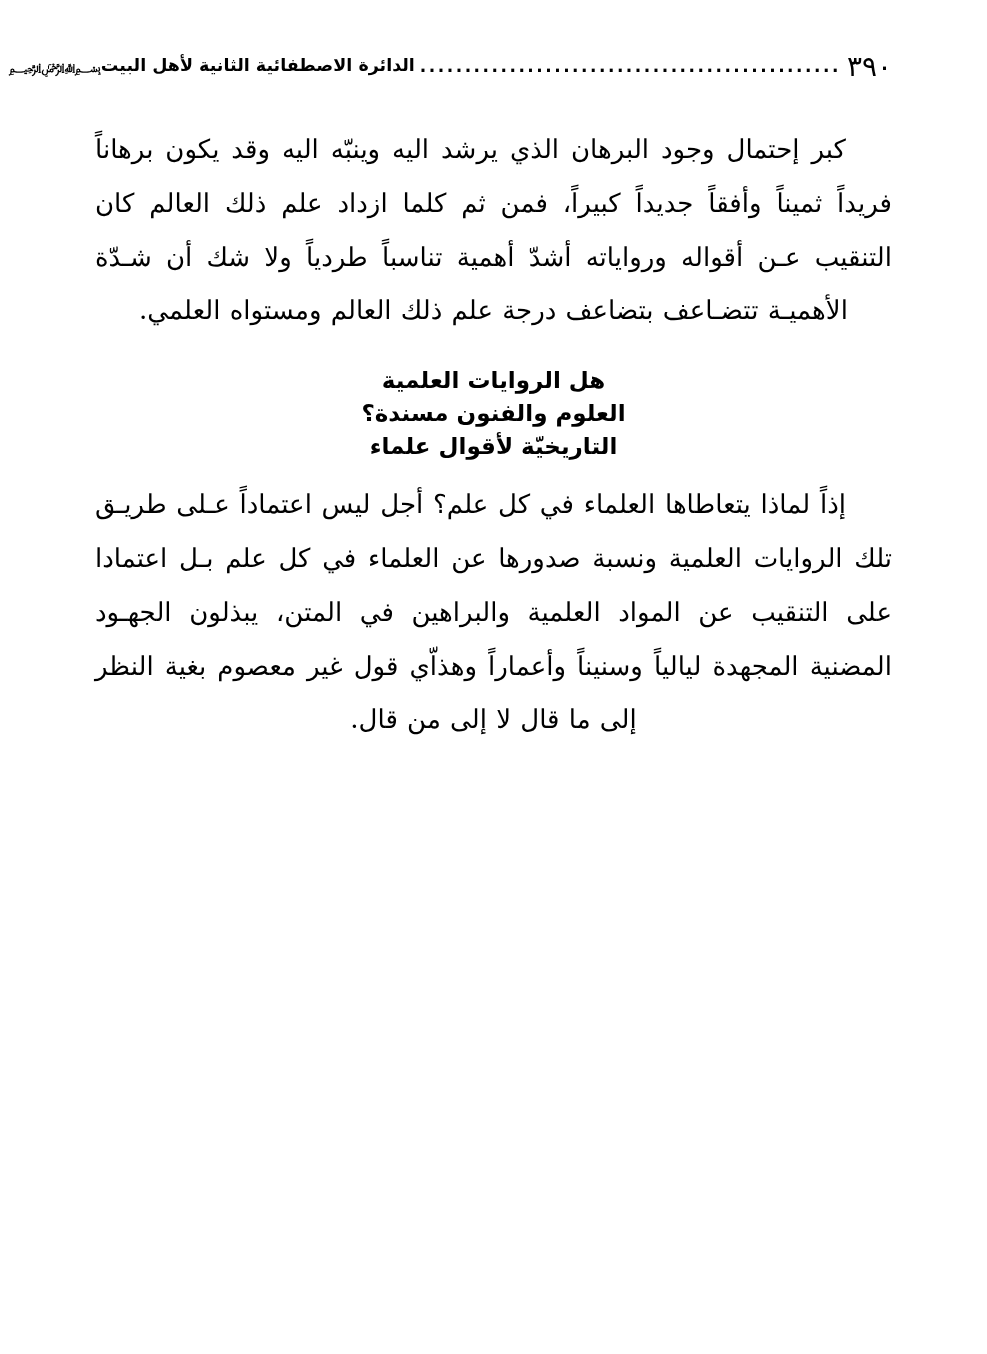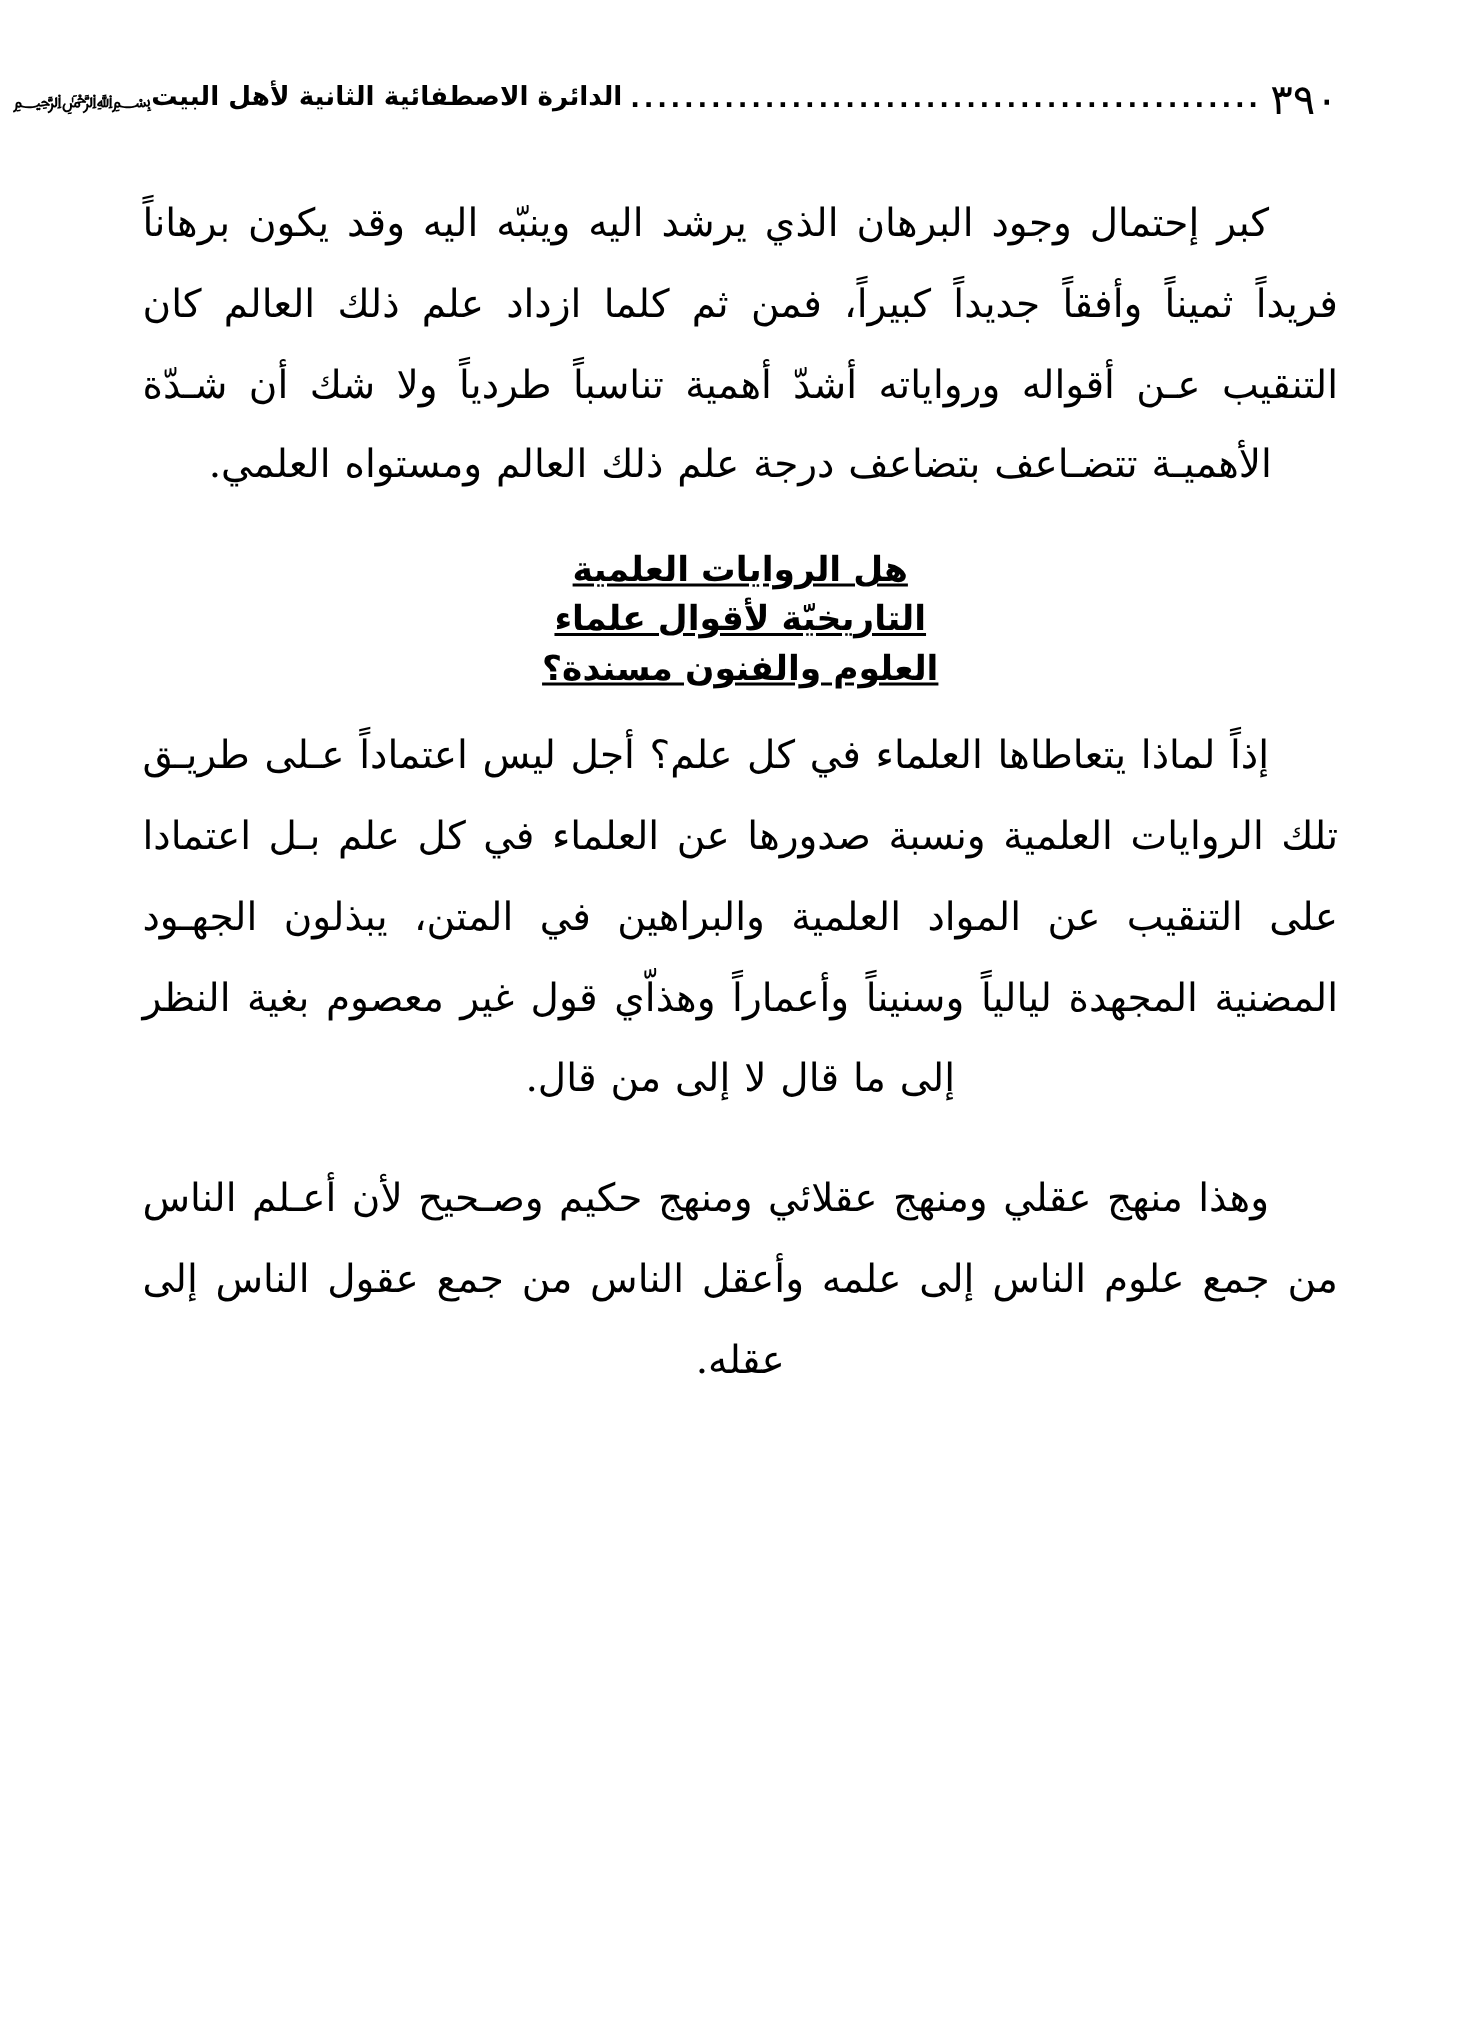--- a/index.html
+++ b/index.html
@@ -85,21 +85,20 @@
 
   
   .heading {
     text-align: center;
     font-family: "DejaVu Sans", sans-serif;
     font-weight: bold;
     font-size: 23px;
     line-height: 1.42;
     margin: 16px 0 16px 0;
     direction: rtl;
-    text-decoration: underline;
   }
   .heading .hline {
     display: block;
     white-space: nowrap;
   }
 </style>
 </head>
 <body>
 
 <div class="page">
@@ -109,21 +108,20 @@
     <span class="dots">.................................................</span>
     <span class="header-title"><span>الدائرة الاصطفائية الثانية لأهل البيت</span><span class="honorific">﷽</span></span>
   </div>
 
   <div class="body-block">
 
     <p class="para">كبر إحتمال وجود البرهان الذي يرشد اليه وينبّه اليه وقد يكون برهاناً فريداً ثميناً وأفقاً جديداً كبيراً، فمن ثم كلما ازداد علم ذلك العالم كان التنقيب عـن أقواله ورواياته أشدّ أهمية تناسباً طردياً ولا شك أن شـدّة الأهميـة تتضـاعف بتضاعف درجة علم ذلك العالم ومستواه العلمي.</p>
 
     <div class="heading">
       <span class="hline">هل الروايات العلمية</span>
+      <span class="hline">العلوم والفنون مسندة؟</span>
       <span class="hline">التاريخيّة لأقوال علماء</span>
-      <span class="hline">العلوم والفنون مسندة؟</span>
     </div>
 
     <p class="para">إذاً لماذا يتعاطاها العلماء في كل علم؟ أجل ليس اعتماداً عـلى طريـق تلك الروايات العلمية ونسبة صدورها عن العلماء في كل علم بـل اعتمادا على التنقيب عن المواد العلمية والبراهين في المتن، يبذلون الجهـود المضنية المجهدة ليالياً وسنيناً وأعماراً وهذاّي قول غير معصوم بغية النظر إلى ما قال لا إلى من قال.</p>
-    <p class="para">وهذا منهج عقلي ومنهج عقلائي ومنهج حكيم وصـحيح لأن أعـلم الناس من جمع علوم الناس إلى علمه وأعقل الناس من جمع عقول الناس إلى عقله.</p>
 
   </div>
 </div>
 
 </body></html>

